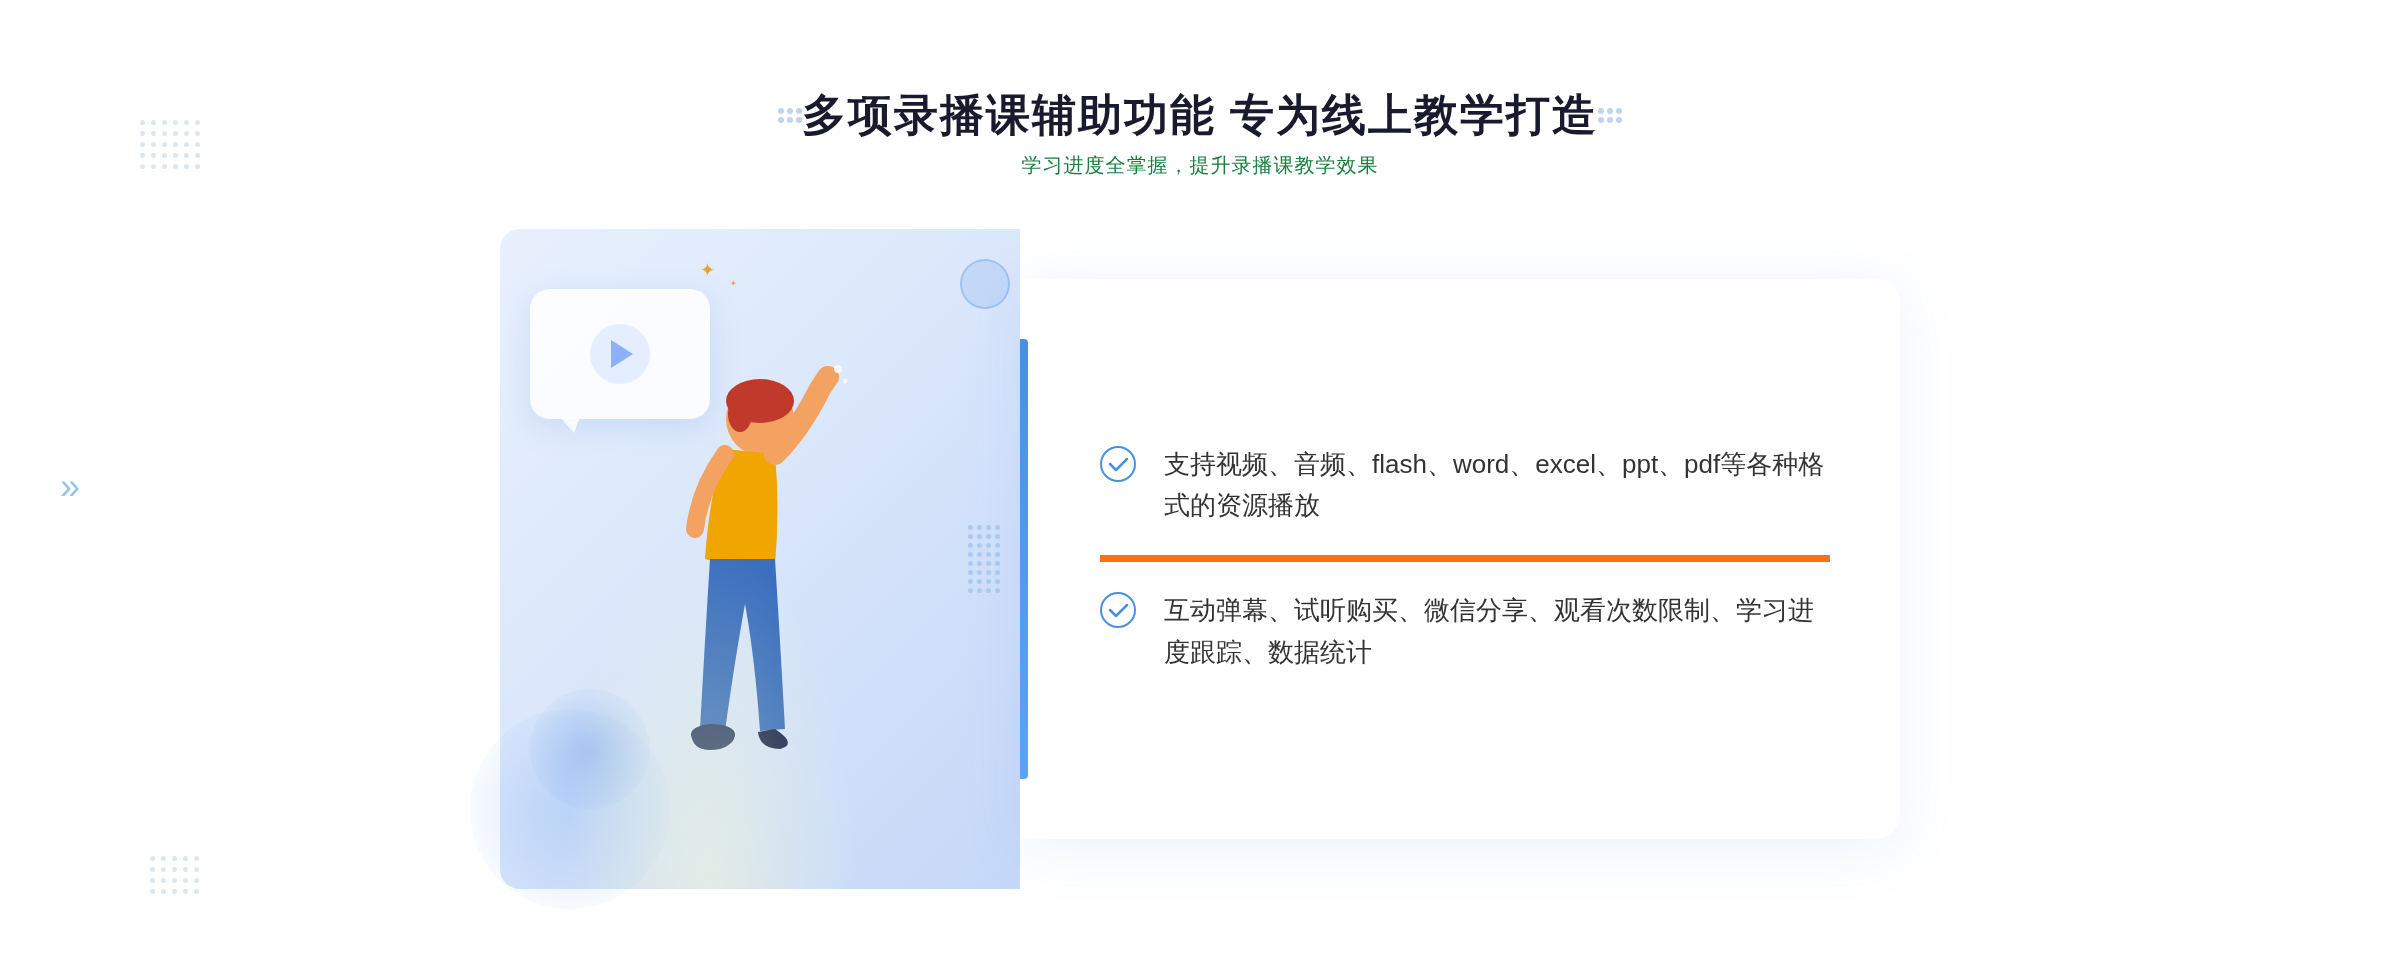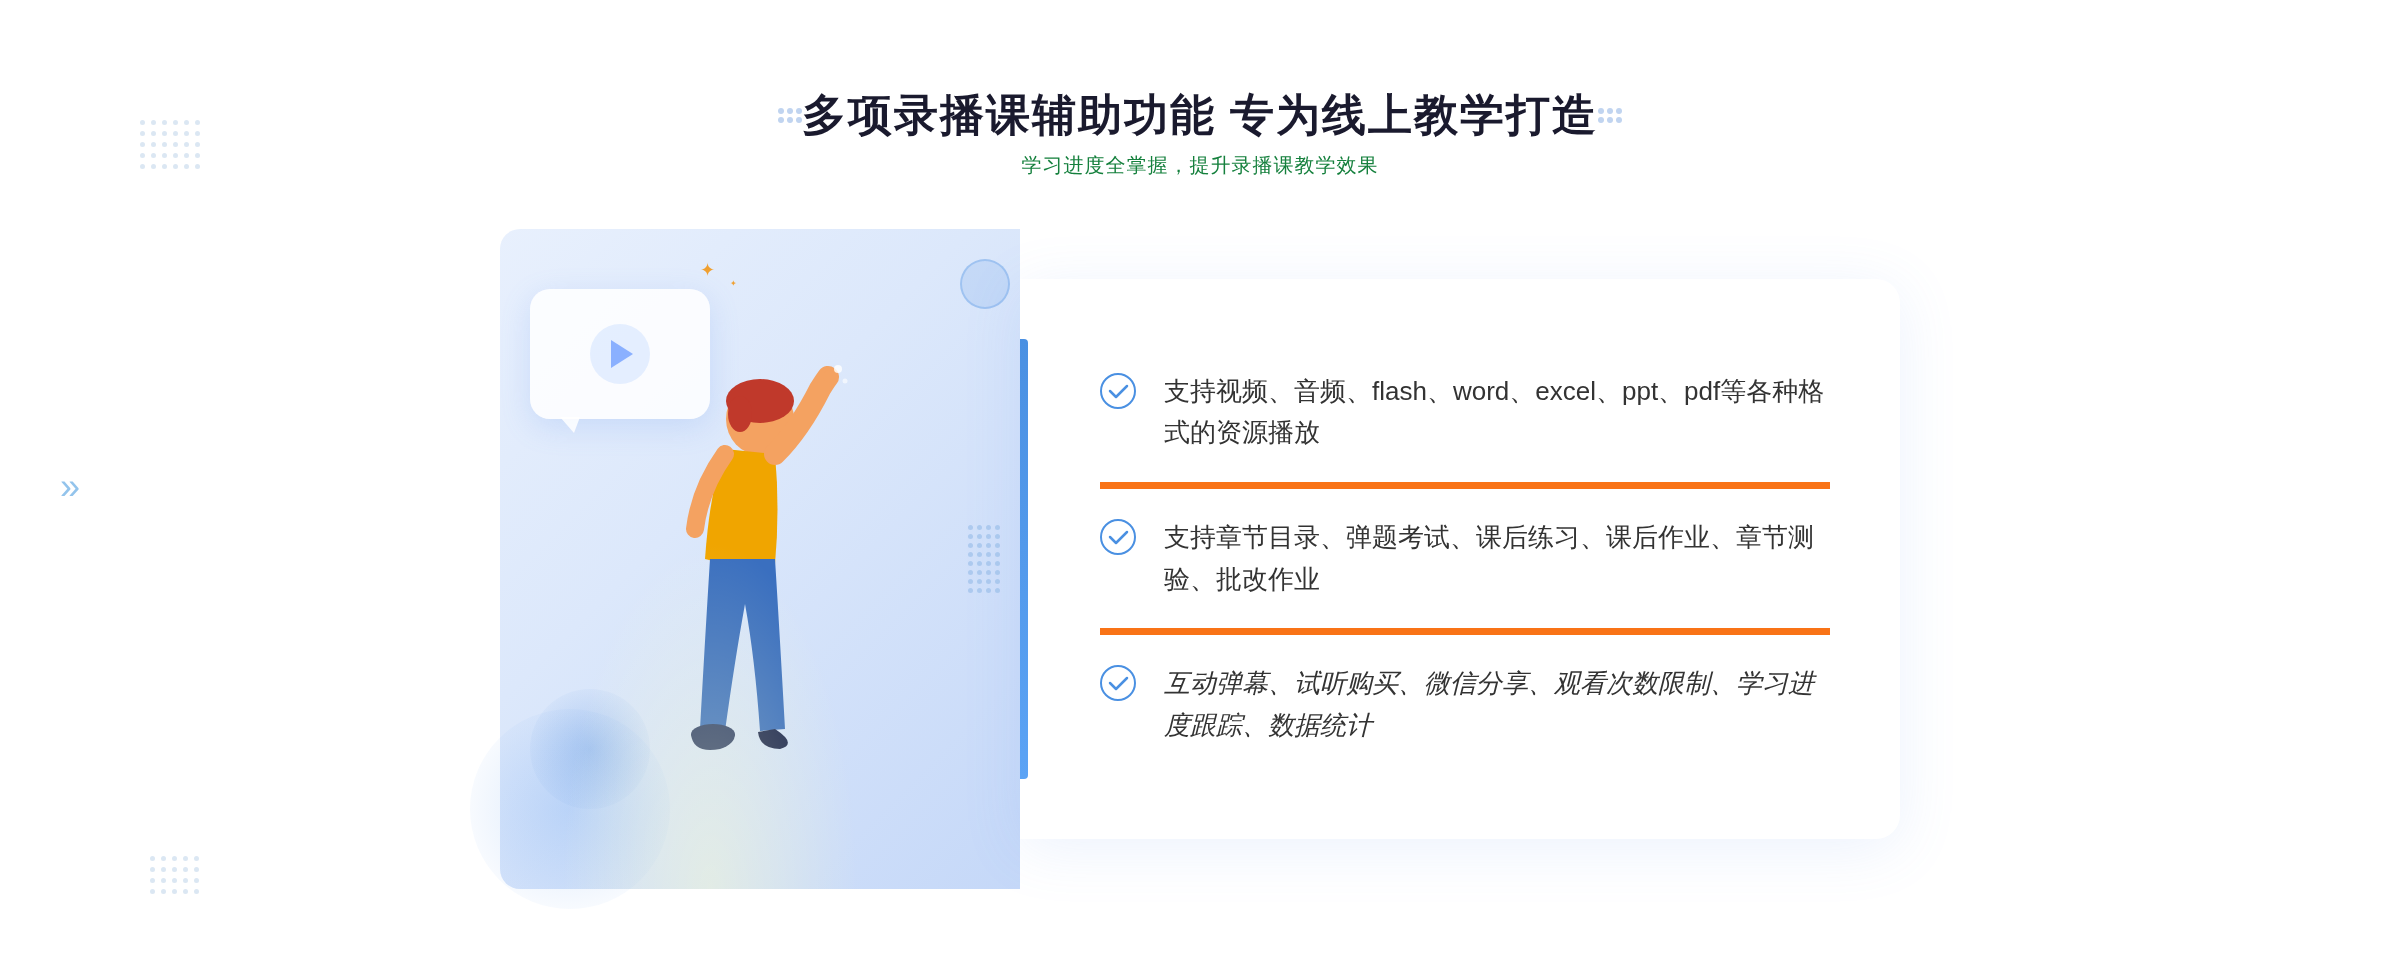--- a/index.html
+++ b/index.html
@@ -256,21 +256,20 @@
 
     .feature-item {
       display: flex;
       align-items: flex-start;
       padding: 28px 0;
       border-bottom: 7px solid #f97316;
     }
 
     .feature-item:last-child {
       border-bottom: none;
-      font-style: italic;
     }
 
     .check-icon {
       width: 36px;
       height: 36px;
       min-width: 36px;
       margin-right: 28px;
       margin-top: 2px;
     }
 
@@ -502,29 +501,20 @@
       <div class="feature-item">
         <div class="check-icon">
           <svg viewBox="0 0 36 36" fill="none" xmlns="http://www.w3.org/2000/svg">
             <circle cx="18" cy="18" r="17" stroke="#4a90e2" stroke-width="2"></circle>
             <path d="M10 18 L16 24 L27 13" stroke="#4a90e2" stroke-width="2.5" stroke-linecap="round" stroke-linejoin="round"></path>
           </svg>
         </div>
         <span class="feature-text">支持视频、音频、flash、word、excel、ppt、pdf等各种格式的资源播放</span>
       </div>
 
-      <div class="feature-item">
-        <div class="check-icon">
-          <svg viewBox="0 0 36 36" fill="none" xmlns="http://www.w3.org/2000/svg">
-            <circle cx="18" cy="18" r="17" stroke="#4a90e2" stroke-width="2"></circle>
-            <path d="M10 18 L16 24 L27 13" stroke="#4a90e2" stroke-width="2.5" stroke-linecap="round" stroke-linejoin="round"></path>
-          </svg>
-        </div>
-        <span class="feature-text">支持章节目录、弹题考试、课后练习、课后作业、章节测验、批改作业</span>
-      </div>
 
 
       <div class="feature-item">
         <div class="check-icon">
           <svg viewBox="0 0 36 36" fill="none" xmlns="http://www.w3.org/2000/svg">
             <circle cx="18" cy="18" r="17" stroke="#4a90e2" stroke-width="2"></circle>
             <path d="M10 18 L16 24 L27 13" stroke="#4a90e2" stroke-width="2.5" stroke-linecap="round" stroke-linejoin="round"></path>
           </svg>
         </div>
         <span class="feature-text">互动弹幕、试听购买、微信分享、观看次数限制、学习进度跟踪、数据统计</span>

